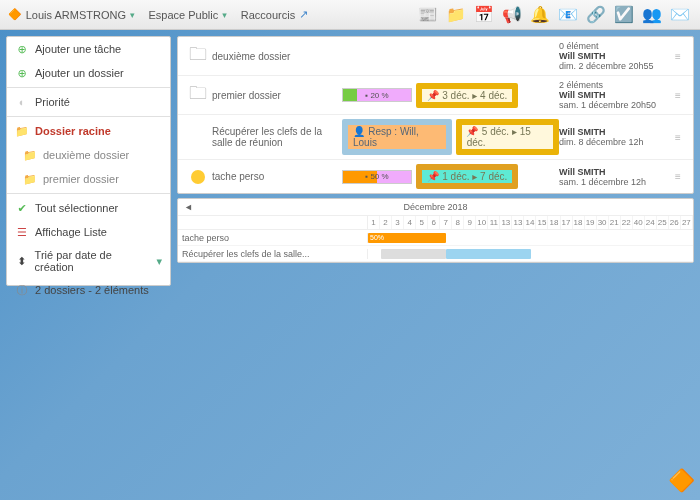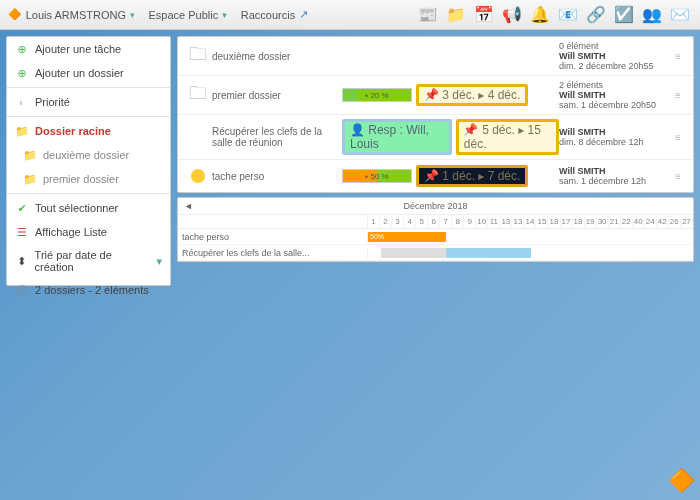--- a/index.html
+++ b/index.html
@@ -21,27 +21,27 @@
 .list{background:#fff;border:1px solid #ccc;border-radius:2px}
 .item{display:flex;align-items:center;padding:4px 6px;border-bottom:1px solid #eee;font-size:10px;min-height:32px}
 .item:last-child{border-bottom:none}
 .item .fic{width:28px;height:22px;display:flex;align-items:center;justify-content:center;font-size:18px;color:#aaa}
 .item .circ{width:14px;height:14px;border-radius:50%;background:#fc3;display:inline-block}
 .item .title{flex:0 0 130px;color:#666}
 .item .mid{flex:1;display:flex;gap:4px;align-items:center}
 .item .right{font-size:9px;color:#666;width:116px}
 .item .owner{font-weight:bold;color:#444}
 .item .hand{width:12px;color:#bbb;cursor:grab}
-.pbar{width:70px;height:14px;background:#84cc16;border:1px solid #ccc;position:relative;font-size:8px;display:flex;align-items:center;justify-content:center}
+.pbar{width:70px;height:14px;background:#f0abfc;border:1px solid #ccc;position:relative;font-size:8px;display:flex;align-items:center;justify-content:center}
 .pbar .fill{position:absolute;left:0;top:0;bottom:0;background:#7c4}
 .pbar.orange .fill{background:#f90}
 .pbar .txt{position:relative;z-index:1;color:#555}
-.badge{background:#fff8dc;border:3px solid #eab308;padding:1px 5px;font-size:12px;border-radius:2px;display:flex;align-items:center;gap:2px;color:#775}
-.badge.or{background:#0f172a;border-color:#e0a020}
-.badge.bl{background:#86efac;border-color:#a0c8e0;color:#567}
+.badge{background:#fff8dc;border:6px solid #eab308;padding:1px 5px;font-size:10px;border-radius:2px;display:flex;align-items:center;gap:2px;color:#775}
+.badge.or{background:#5eead4;border-color:#e0a020}
+.badge.bl{background:#fdba74;border-color:#a0c8e0;color:#567}
 .gantt{background:#fff;border:1px solid #ccc;border-radius:2px;font-size:9px}
 .gtitle{padding:3px 6px;color:#666;border-bottom:1px solid #eee;text-align:center;position:relative}
 .gdays{display:flex;border-bottom:1px solid #eee;color:#888;font-size:8px}
 .glabel{width:190px;border-right:1px solid #eee}
 .gday{flex:1;text-align:center;padding:2px 0;border-right:1px solid #f4f4f4}
 .grow{display:flex;align-items:center;border-bottom:1px solid #f4f4f4;height:16px}
 .grow .lab{width:190px;padding-left:4px;color:#666;border-right:1px solid #eee;white-space:nowrap;overflow:hidden}
 .grow .bars{flex:1;position:relative;height:14px}
 .gbar{position:absolute;top:2px;height:10px;border-radius:1px;font-size:7px;color:#fff;padding-left:2px;line-height:10px}
 .logo{position:absolute;bottom:6px;right:6px;width:26px;height:26px;font-size:22px}
@@ -208,21 +208,21 @@
           <div class="gday">15</div>
           <div class="gday">18</div>
           <div class="gday">17</div>
           <div class="gday">18</div>
           <div class="gday">19</div>
           <div class="gday">30</div>
           <div class="gday">21</div>
           <div class="gday">22</div>
           <div class="gday">40</div>
           <div class="gday">24</div>
-          <div class="gday">42</div>
+          <div class="gday">25</div>
           <div class="gday">26</div>
           <div class="gday">27</div>
         </div>
       <div id="grows">
           <div class="grow">
             <div class="lab">tache perso</div>
             <div class="bars">
               <div class="gbar" style="left:0%;width:24%;background:#f90">50%</div>
             </div>
           </div>

